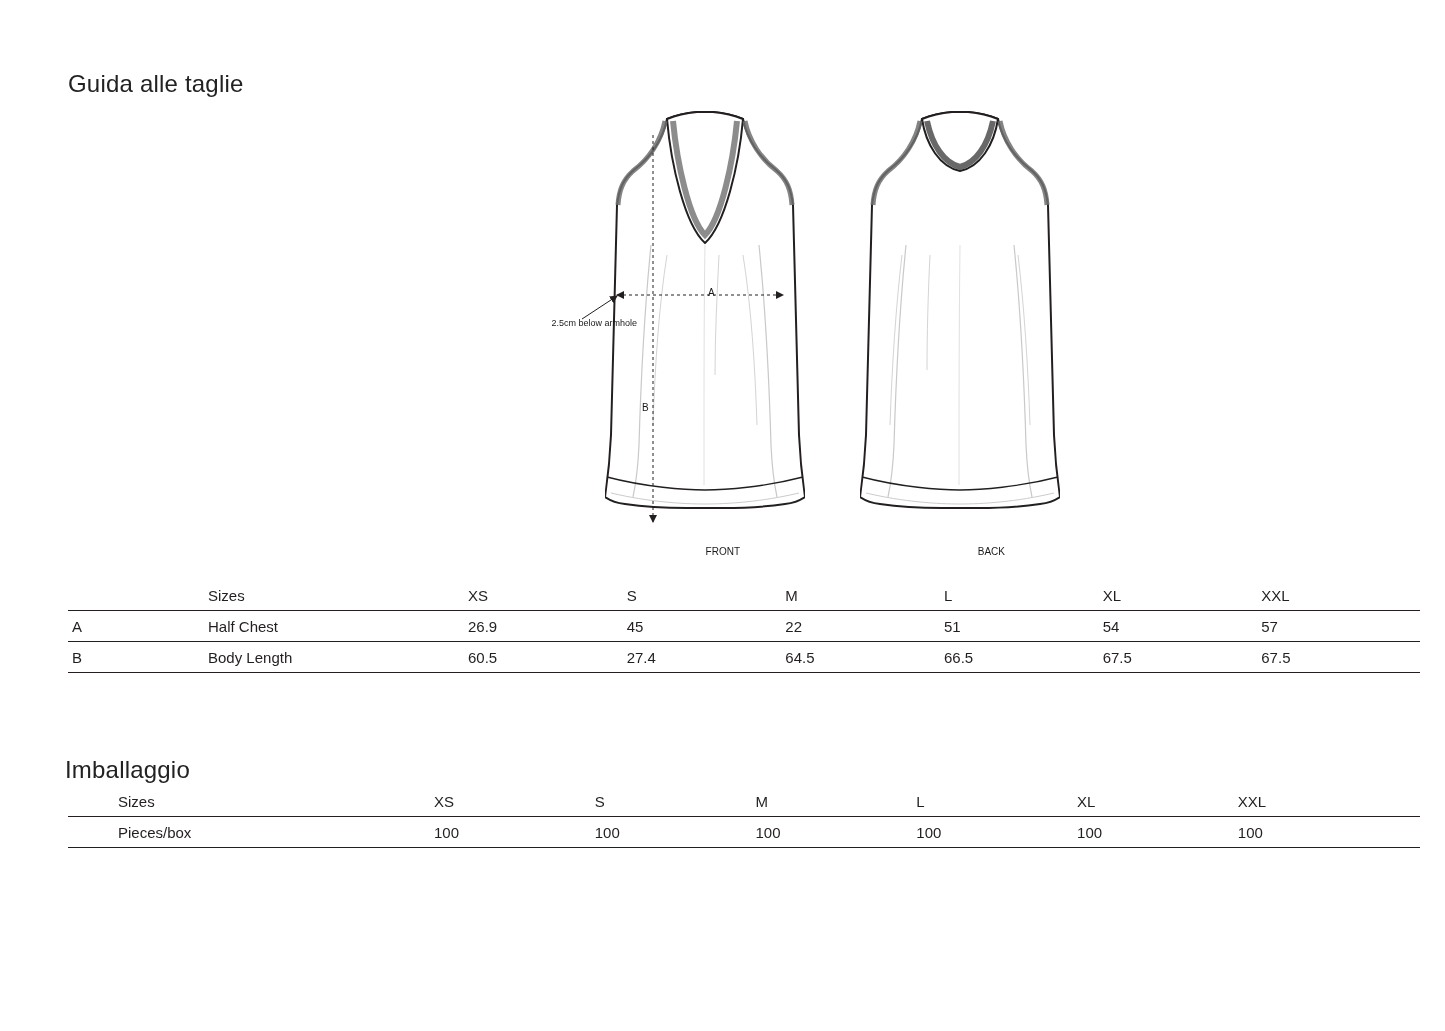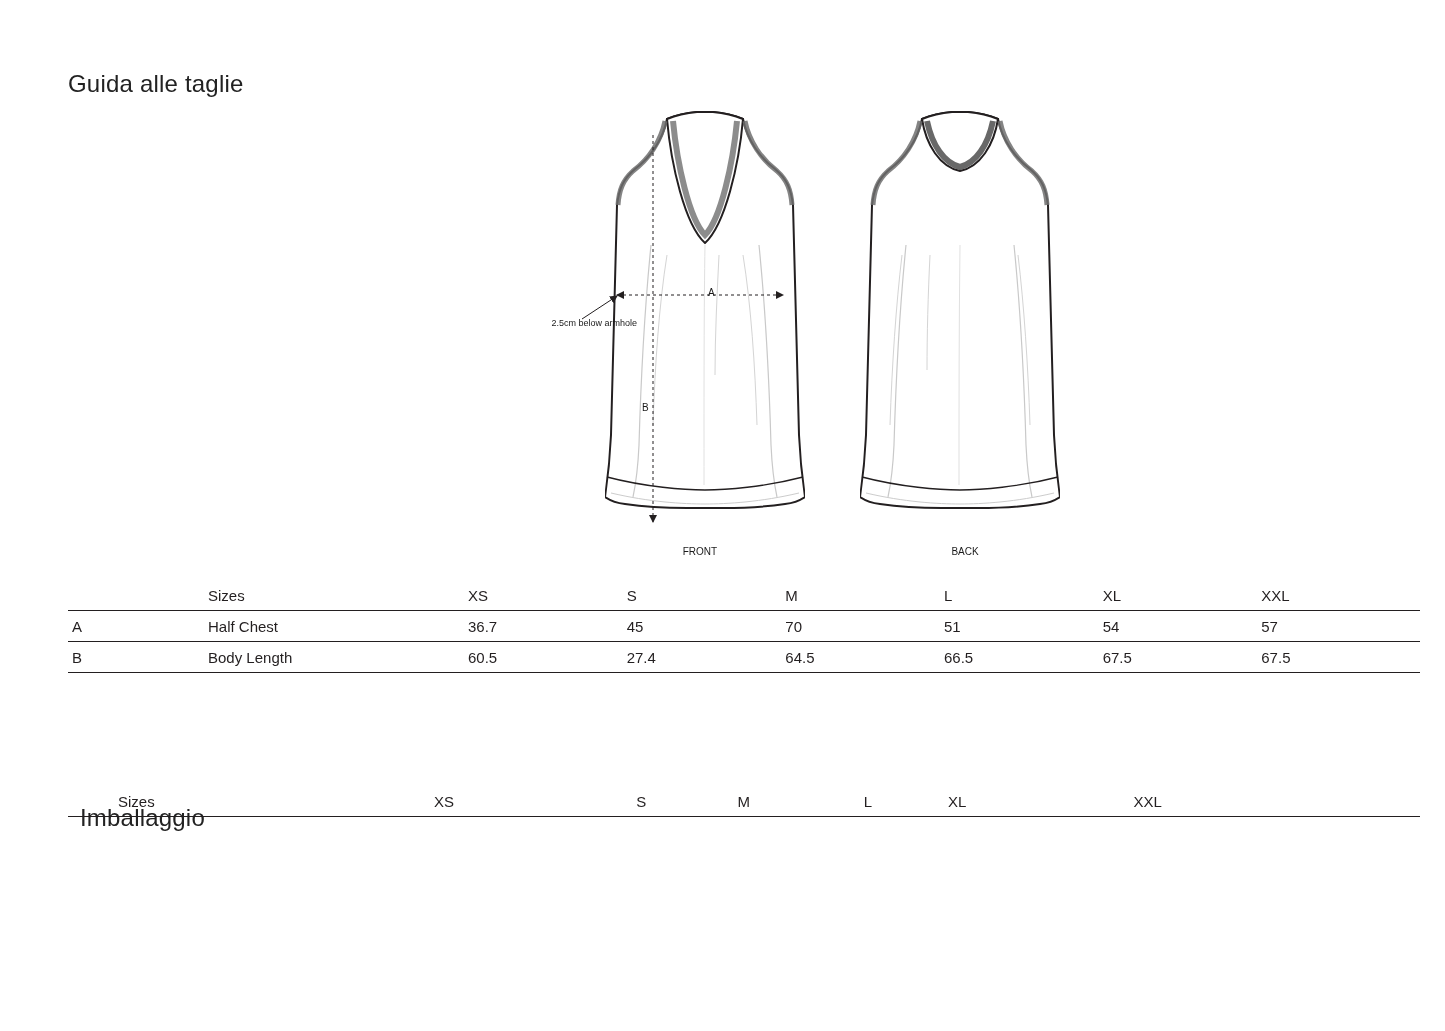--- a/index.html
+++ b/index.html
@@ -23,42 +23,42 @@
   }
 
   .section-title {
     position: absolute;
     font-size: 24px;
     font-weight: 400;
     color: #222222;
     letter-spacing: 0.2px;
   }
   #size-guide-title { left: 68px; top: 70px; }
-  #packaging-title { left: 80px; top: 756px; margin-top: 48px; }
+  #packaging-title { left: 65px; top: 756px; }
 
   
   .drawing-area {
     position: absolute;
     left: 540px;
     top: 105px;
     width: 560px;
     height: 465px;
   }
   .garment {
     position: absolute;
     top: 0;
   }
   .garment.front { left: 65px; }
   .garment.back  { left: 320px; }
 
   .view-label {
     position: absolute;
     font-size: 10px;
     color: #1a1a1a;
-    text-align: center;
+    text-align: right;
     width: 80px;
   }
   #front-label { left: 120px; top: 441px; }
   #back-label  { left: 385px; top: 441px; }
 
   .note-text {
     position: absolute;
     left: -3px;
     top: 212px;
     width: 100px;
@@ -208,23 +208,23 @@
         <td>XS</td>
         <td>S</td>
         <td>M</td>
         <td>L</td>
         <td>XL</td>
         <td>XXL</td>
       </tr>
       <tr class="data-row">
         <td class="col-key">A</td>
         <td class="col-label">Half Chest</td>
-        <td>36.7</td>
+        <td>26.9</td>
         <td>45</td>
-        <td>70</td>
+        <td>22</td>
         <td>51</td>
         <td>54</td>
         <td>57</td>
       </tr>
       <tr class="data-row">
         <td class="col-key">B</td>
         <td class="col-label">Body Length</td>
         <td>60.5</td>
         <td>27.4</td>
         <td>64.5</td>
@@ -241,16 +241,25 @@
     <tbody>
       <tr class="hdr-row">
         <td class="col-label" style="width:316px;">Sizes</td>
         <td>XS</td>
         <td>S</td>
         <td>M</td>
         <td>L</td>
         <td>XL</td>
         <td>XXL</td>
       </tr>
+      <tr class="data-row">
+        <td class="col-label" style="width:316px;">Pieces/box</td>
+        <td>100</td>
+        <td>100</td>
+        <td>100</td>
+        <td>100</td>
+        <td>100</td>
+        <td>100</td>
+      </tr>
     </tbody>
   </table>
 
 </div>
 
 </body></html>

